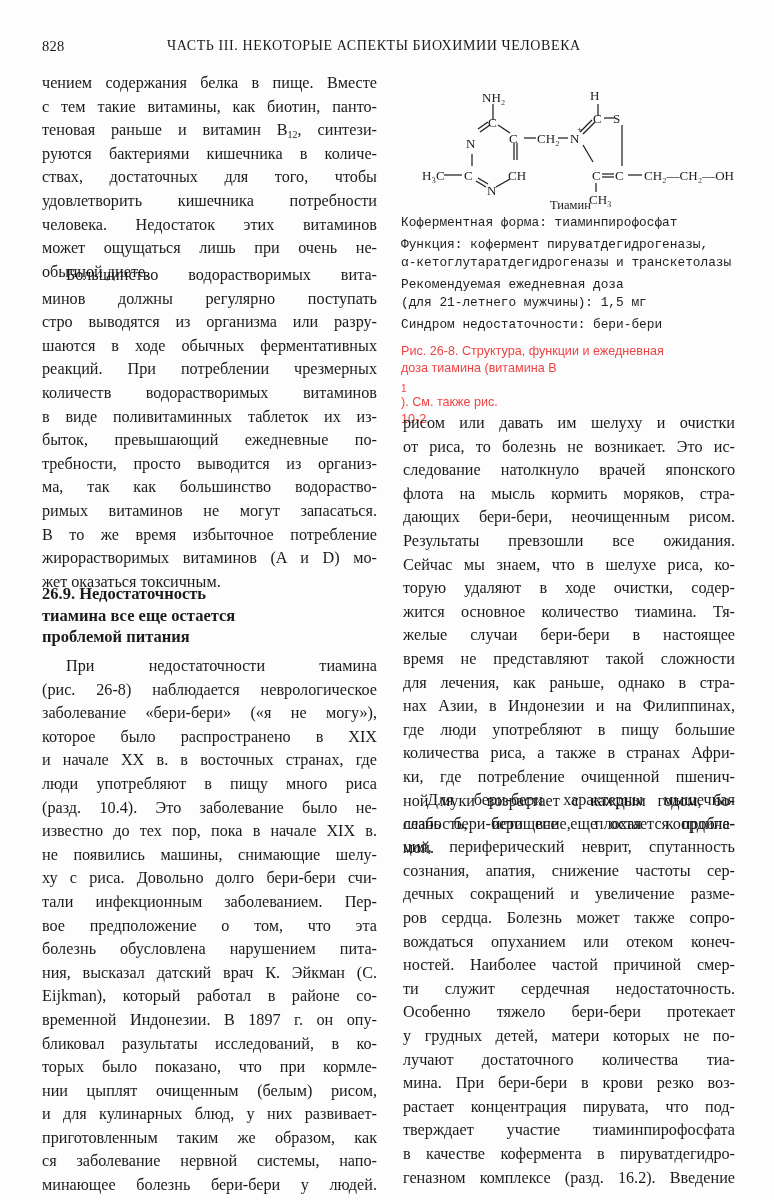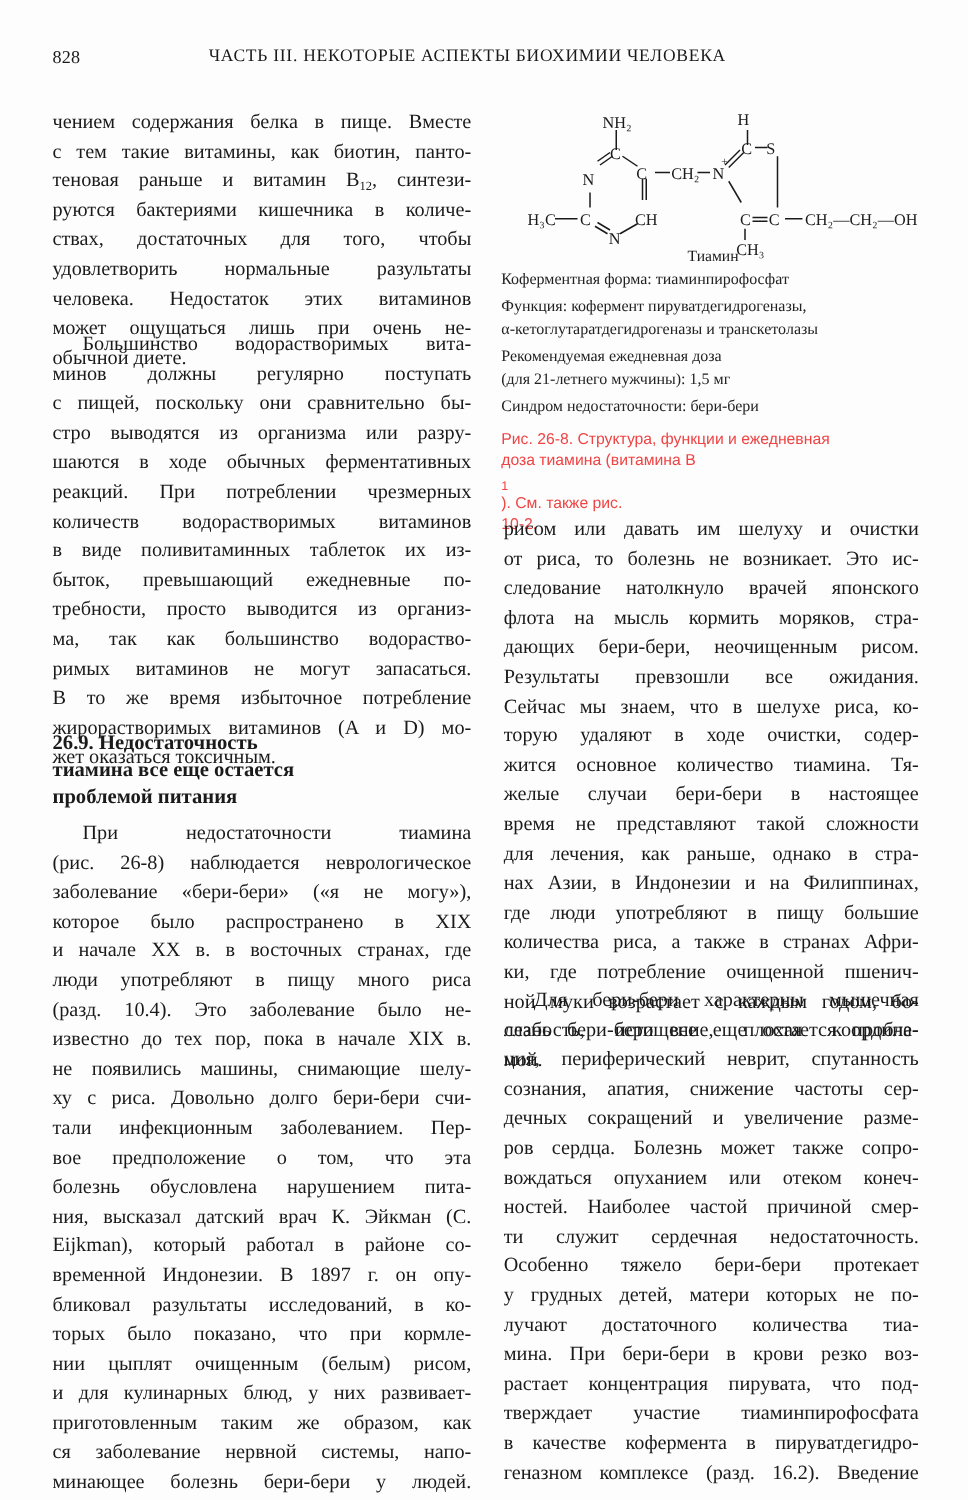--- a/index.html
+++ b/index.html
@@ -5,60 +5,59 @@
   html, body { margin:0; padding:0; background:#fdfdfd; }
   body { width:774px; height:1200px; position:relative; overflow:hidden;
          font-family:"Liberation Serif","DejaVu Serif",serif; color:#1a1a1a; }
   .header { position:absolute; top:38px; left:42px; width:700px; font-size:14.5px; letter-spacing:0.2px; }
   .header .pgnum { position:absolute; left:0; top:0; }
   .header .runhead { position:absolute; left:125px; top:0; font-size:14px; letter-spacing:0.6px; }
   .col { position:absolute; font-size:16.2px; line-height:23.6px; }
   .col .ln { display:block; white-space:nowrap; text-align:justify; text-align-last:justify; height:23.6px; }
   .col .ln.last { text-align-last:left; }
   .col .ln.ind { padding-left:24px; }
-  #col-left-a { left:42px; top:86px; width:335px; }
+  #col-left-a { left:42px; top:72px; width:335px; }
   #col-left-b { left:42px; top:264px; width:335px; }
   #heading { position:absolute; left:42px; top:583px; width:335px; font-weight:bold; font-size:16.5px; line-height:21.5px; }
   #col-left-c { left:42px; top:655px; width:335px; }
   #col-right-a { left:403px; top:412px; width:332px; }
   #col-right-b { left:403px; top:789px; width:332px; }
   sub { font-size:10px; vertical-align:-3px; line-height:0; }
   .figure { position:absolute; left:400px; top:80px; width:360px; }
   .figure svg { display:block; }
   .figure svg text { font-family:"Liberation Serif","DejaVu Serif",serif; fill:#1a1a1a; }
-  .figinfo { position:absolute; left:401px; top:214px; width:340px; font-family:Liberation Serif, serif; font-size:12.8px; line-height:18px; color:#222; }
+  .figinfo { position:absolute; left:401px; top:214px; width:340px; font-family:Liberation Mono, monospace; font-size:12.8px; line-height:18px; color:#222; }
   .figinfo .row { display:block; margin-bottom:4px; }
   .figinfo .row span { display:block; white-space:nowrap; }
   .caption { position:absolute; left:401px; top:343px; width:340px; font-family:"Liberation Sans","DejaVu Sans",sans-serif; font-size:12.6px; line-height:17px; color:#ef4444; }
   .caption span { display:block; white-space:nowrap; }
 </style>
 </head>
 <body>
 
 <div class="header">
   <span class="pgnum">828</span>
   <span class="runhead">ЧАСТЬ III. НЕКОТОРЫЕ АСПЕКТЫ БИОХИМИИ ЧЕЛОВЕКА</span>
 </div>
 
 <div class="col" id="col-left-a">
   <span class="ln">чением содержания белка в пище. Вместе</span>
   <span class="ln">с тем такие витамины, как биотин, панто-</span>
   <span class="ln"><span>теновая раньше и витамин B</span><sub>12</sub><span>, синтези-</span></span>
   <span class="ln">руются бактериями кишечника в количе-</span>
   <span class="ln">ствах, достаточных для того, чтобы</span>
-  <span class="ln">удовлетворить нормальные разультаты</span>
+  <span class="ln">удовлетворить кишечника потребности</span>
   <span class="ln">человека. Недостаток этих витаминов</span>
   <span class="ln">может ощущаться лишь при очень не-</span>
   <span class="ln last">обычной диете.</span>
 </div>
 
 <div class="col" id="col-left-b">
   <span class="ln ind">Большинство водорастворимых вита-</span>
   <span class="ln">минов должны регулярно поступать</span>
-  <span class="ln">с пищей, поскольку они сравнительно бы-</span>
   <span class="ln">стро выводятся из организма или разру-</span>
   <span class="ln">шаются в ходе обычных ферментативных</span>
   <span class="ln">реакций. При потреблении чрезмерных</span>
   <span class="ln">количеств водорастворимых витаминов</span>
   <span class="ln">в виде поливитаминных таблеток их из-</span>
   <span class="ln">быток, превышающий ежедневные по-</span>
   <span class="ln">требности, просто выводится из организ-</span>
   <span class="ln">ма, так как большинство водораство-</span>
   <span class="ln">римых витаминов не могут запасаться.</span>
   <span class="ln">В то же время избыточное потребление</span>

